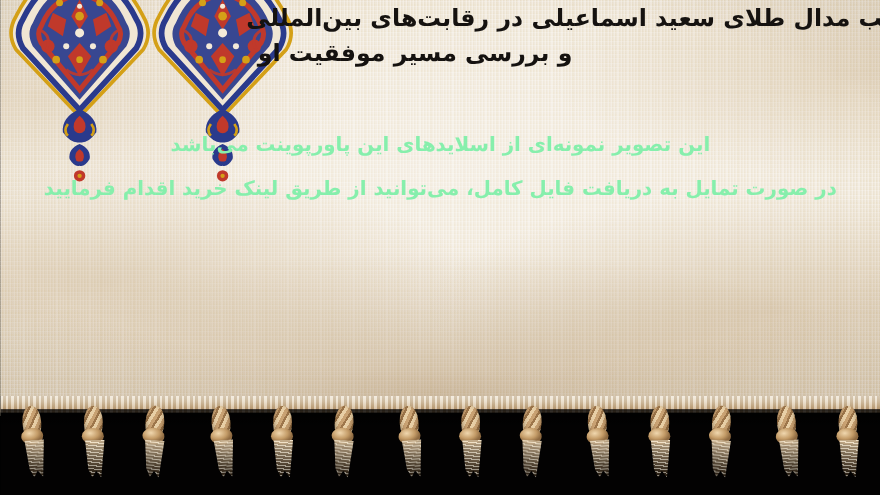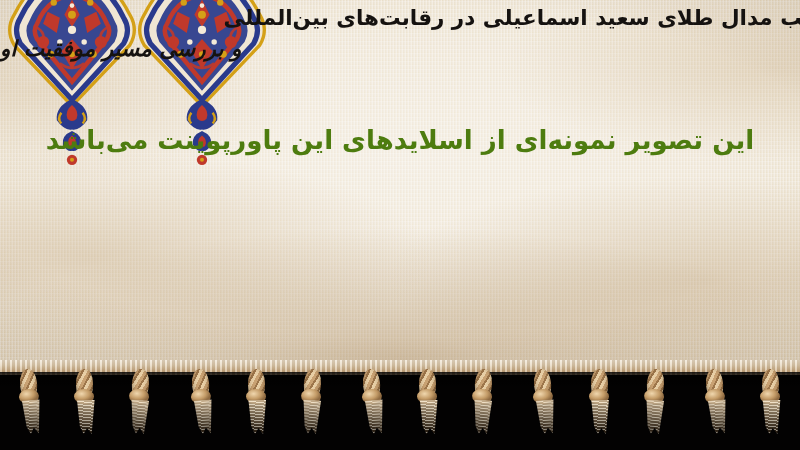--- a/index.html
+++ b/index.html
@@ -94,39 +94,38 @@
     line-height: 1.45;
     letter-spacing: 0;
     white-space: nowrap;
     direction: rtl;
   }
   .title-line.l1 {
     text-align: right;
     margin-right: -88px;
   }
   .title-line.l2 {
-    text-align: left;
+    text-align: center;
     margin-right: 40px;
-    font-style: italic;
   }
 
   
   .body-block {
     position: absolute;
     top: 112px;
     right: 0;
     left: 0;
     text-align: center;
     direction: rtl;
   }
   .body-line {
     display: block;
-    font-size: 26px;
+    font-size: 18px;
     font-weight: 700;
-    color: #4d7c0f;
+    color: #86efac;
     line-height: 2.22;
     white-space: nowrap;
   }
 
   
   .fringe {
     position: absolute;
     left: 0;
     right: 0;
     bottom: 0;
@@ -314,20 +313,21 @@
     </svg>
   </div>
 
   <div class="title-block">
     <span class="title-line l1">ابی کسب مدال طلای سعید اسماعیلی در رقابت‌های بین‌المللی</span>
     <span class="title-line l2">و بررسی مسیر موفقیت او</span>
   </div>
 
   <div class="body-block">
     <span class="body-line">این تصویر نمونه‌ای از اسلایدهای این پاورپوینت می‌باشد</span>
+    <span class="body-line">در صورت تمایل به دریافت فایل کامل، می‌توانید از طریق لینک خرید اقدام فرمایید</span>
   </div>
 
   <div class="fringe">
     <div class="fringe-rail"></div>
     <div class="fringe-shadow"></div>
     <div id="tassels">
         <div class="tassel" style="left: 17.1429px; transform: rotate(-4deg);">
           <div class="knot"></div>
           <div class="knot-bead"></div>
           <div class="strands"></div>

